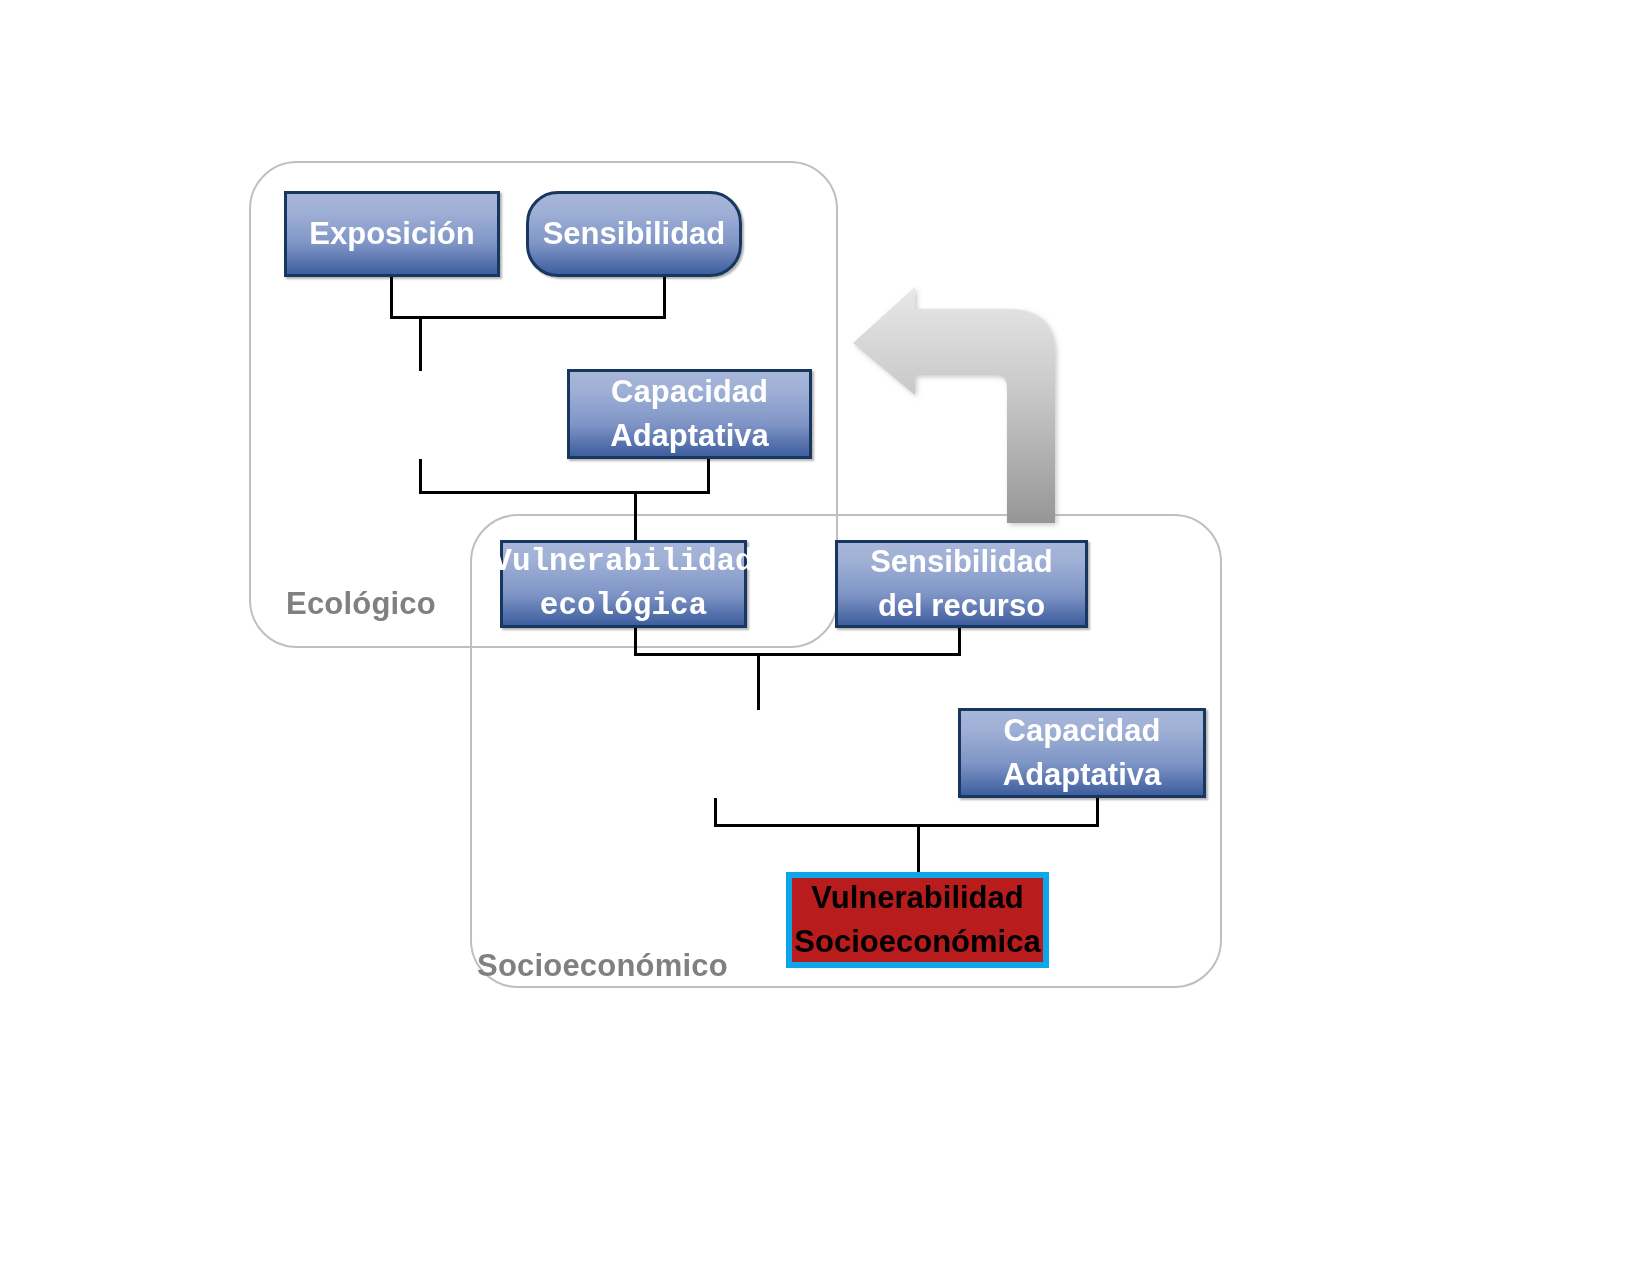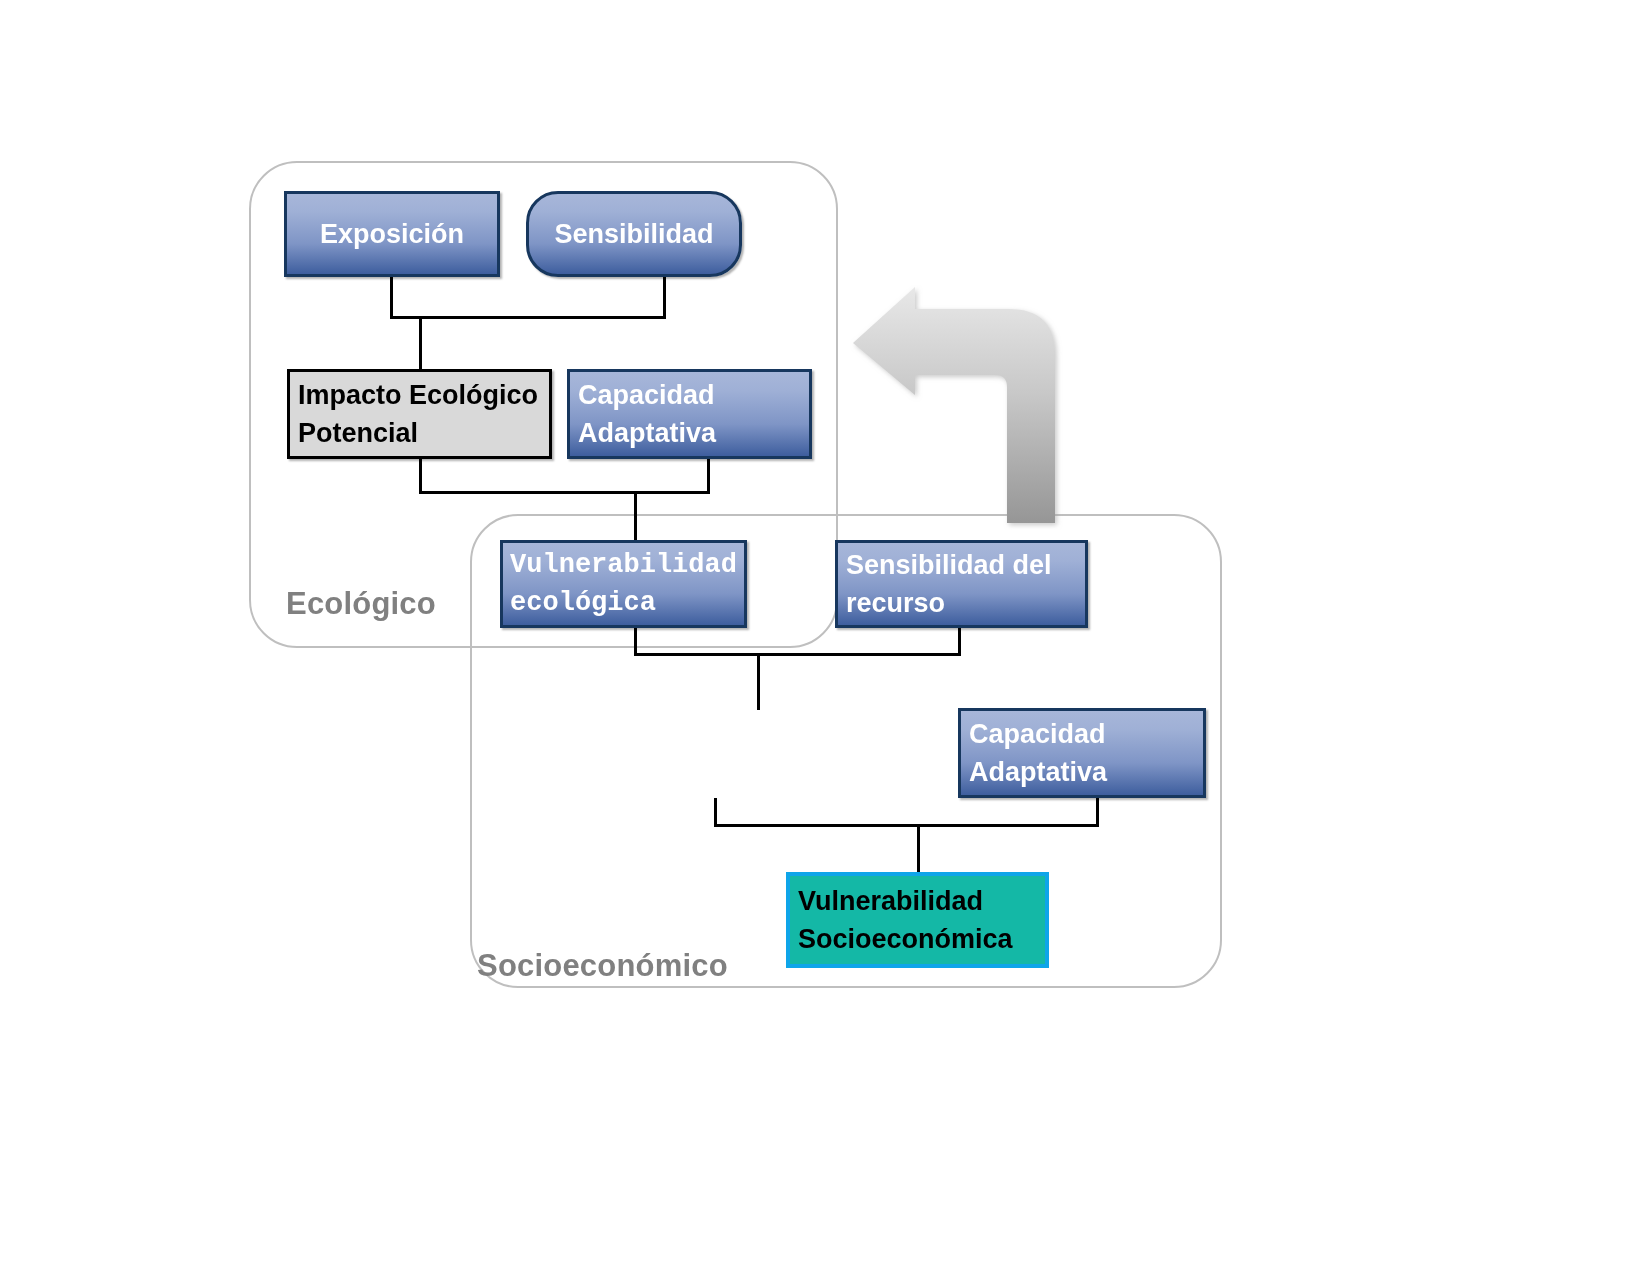--- a/index.html
+++ b/index.html
@@ -60,41 +60,42 @@
   .line.h { height: 3px; }
   .line.v { width: 3px; }
 
   
   .node {
     position: absolute;
     box-sizing: border-box;
     display: flex;
     align-items: center;
     justify-content: center;
-    font-size: 27px;
+    text-align: center;
+    font-size: 31px;
     font-weight: bold;
     line-height: 1.42;
     padding: 12px 8px;
     z-index: 10;
   }
   .node-blue {
     background: linear-gradient(to bottom, #A7B6D9 0%, #9FB0D6 22%, #7F95C6 62%, #3E5E9E 100%);
     border: 3px solid #17375E;
     color: #FFFFFF;
     box-shadow: 2px 2px 2px rgba(0,0,0,0.30);
   }
   .node-gray {
     background: #D9D9D9;
     border: 3px solid #000000;
     color: #000000;
     box-shadow: 2px 2px 2px rgba(0,0,0,0.30);
   }
   .node-white {
-    background: #14b8a6;
-    border: 4px solid #0ea5e9;
+    background: #b91c1c;
+    border: 6px solid #0ea5e9;
     color: #000000;
   }
 
   
   #node-exposicion         { left: 284px; top: 191px; width: 216px; height: 86px; }
   #node-sensibilidad       { left: 526px; top: 191px; width: 216px; height: 86px; border-radius: 32px; }
   #node-impacto-ecologico  { left: 287px; top: 369px; width: 265px; height: 90px; }
   #node-capacidad-1        { left: 567px; top: 369px; width: 245px; height: 90px; }
   #node-vulnerabilidad-eco { left: 500px; top: 540px; width: 247px; height: 88px; font-family: Liberation Mono, monospace; }
   #node-dependencia        { left: 835px; top: 540px; width: 253px; height: 88px; }
@@ -185,21 +186,20 @@
              L 150 90
              Q 162 90 162 102
              L 162 238
              Z"></path>
   </svg>
 
   <div class="node node-blue" id="node-exposicion">Exposición</div>
 
   <div class="node node-blue" id="node-sensibilidad">Sensibilidad</div>
 
-  <div class="node node-gray" id="node-impacto-ecologico">Impacto Ecológico Potencial</div>
 
   <div class="node node-blue" id="node-capacidad-1">Capacidad Adaptativa</div>
 
   <div class="node node-blue" id="node-vulnerabilidad-eco">Vulnerabilidad ecológica</div>
 
   <div class="node node-blue" id="node-dependencia">Sensibilidad del recurso</div>
 
 
   <div class="node node-blue" id="node-capacidad-2">Capacidad Adaptativa</div>
 

